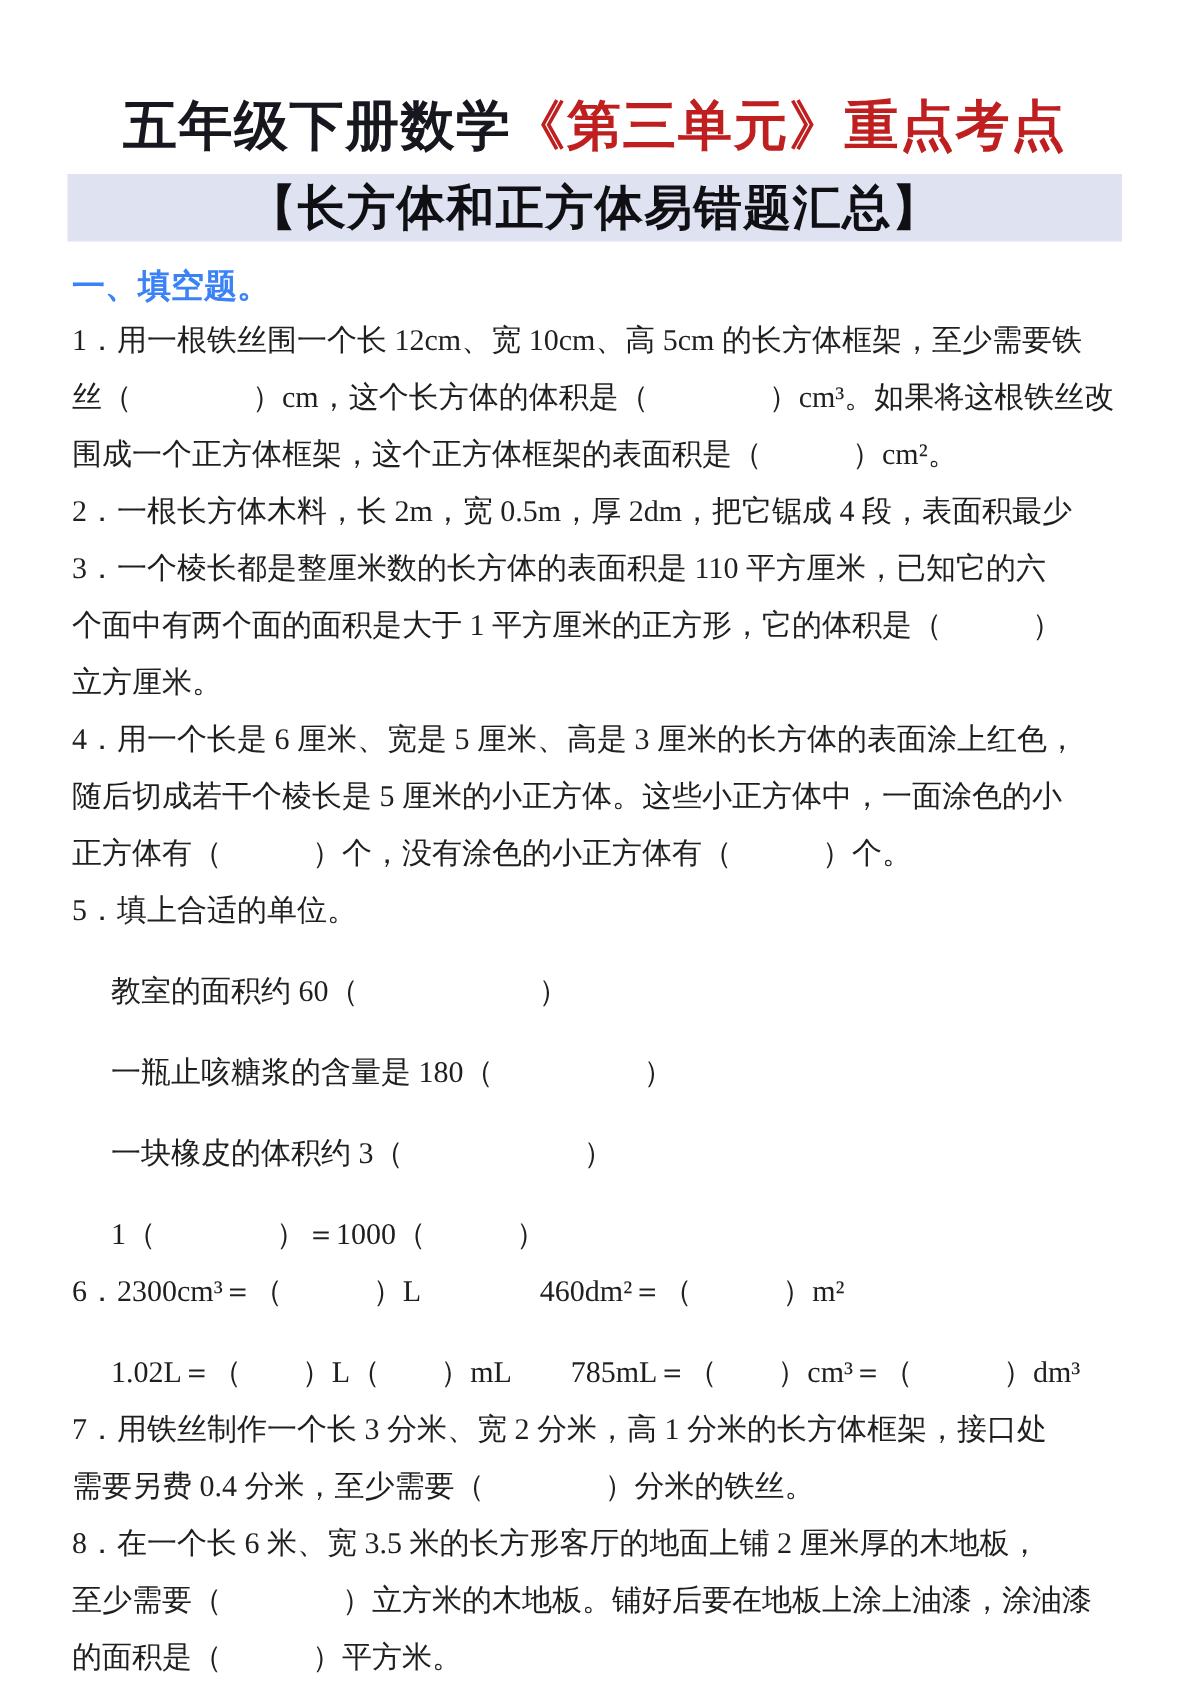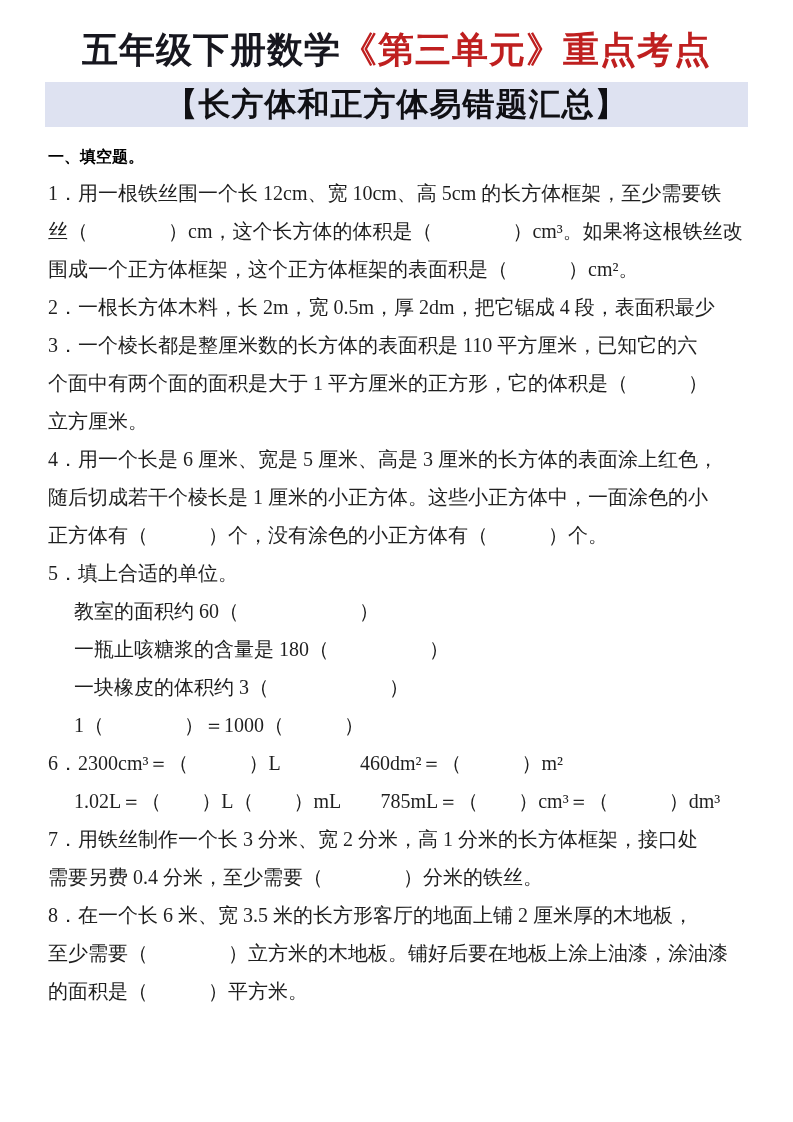--- a/index.html
+++ b/index.html
@@ -19,21 +19,21 @@
     color: var(--body-text);
     overflow: hidden;
   }
   .page {
     position: relative;
     width: 793px;
     height: 1122px;
     background: var(--page-bg);
   }
   .title {
-    padding-top: 24px;
+    padding-top: 58px;
     text-align: center;
     font-size: 36px;
     font-weight: 700;
     line-height: 52px;
     letter-spacing: 1px;
     white-space: nowrap;
   }
   .title .t-black { color: var(--title-black); }
   .title .t-red   { color: var(--title-red); }
   .subtitle-band {
@@ -44,36 +44,36 @@
     align-items: center;
     justify-content: center;
     font-size: 32px;
     font-weight: 700;
     color: #101014;
     letter-spacing: 1px;
     white-space: nowrap;
   }
   .section-heading {
     margin: 14px 45px 0 48px;
-    font-size: 16px;
+    font-size: 22px;
     font-weight: 700;
     height: 32px;
     line-height: 32px;
-    color: #000000;
+    color: #3b82f6;
   }
   .questions {
     margin: 1px 40px 0 48px;
     font-size: 20px;
   }
   .line {
     height: 38px;
     line-height: 38px;
     white-space: nowrap;
   }
-  .indent { padding-left: 26px; }
+  .indent { padding-left: 26px; margin-top: 16px; }
 </style>
 </head>
 <body>
 
 <div class="page">
 
   <h1 class="title"><span class="t-black">五年级下册数学</span><span class="t-red">《第三单元》重点考点</span></h1>
 
   <div class="subtitle-band">
     <span>【长方体和正方体易错题汇总】</span>
@@ -94,21 +94,21 @@
     </div>
 
     <div>
       <div class="line">3．一个棱长都是整厘米数的长方体的表面积是 110 平方厘米，已知它的六</div>
       <div class="line">个面中有两个面的面积是大于 1 平方厘米的正方形，它的体积是（　　　）</div>
       <div class="line">立方厘米。</div>
     </div>
 
     <div>
       <div class="line">4．用一个长是 6 厘米、宽是 5 厘米、高是 3 厘米的长方体的表面涂上红色，</div>
-      <div class="line">随后切成若干个棱长是 1 厘米的小正方体。这些小正方体中，一面涂色的小</div>
+      <div class="line">随后切成若干个棱长是 5 厘米的小正方体。这些小正方体中，一面涂色的小</div>
       <div class="line">正方体有（　　　）个，没有涂色的小正方体有（　　　）个。</div>
     </div>
 
     <div>
       <div class="line">5．填上合适的单位。</div>
       <div class="line indent">教室的面积约 60（　　　　　　）</div>
       <div class="line indent">一瓶止咳糖浆的含量是 180（　　　　　）</div>
       <div class="line indent">一块橡皮的体积约 3（　　　　　　）</div>
       <div class="line indent">1（　　　　）＝1000（　　　）</div>
     </div>

